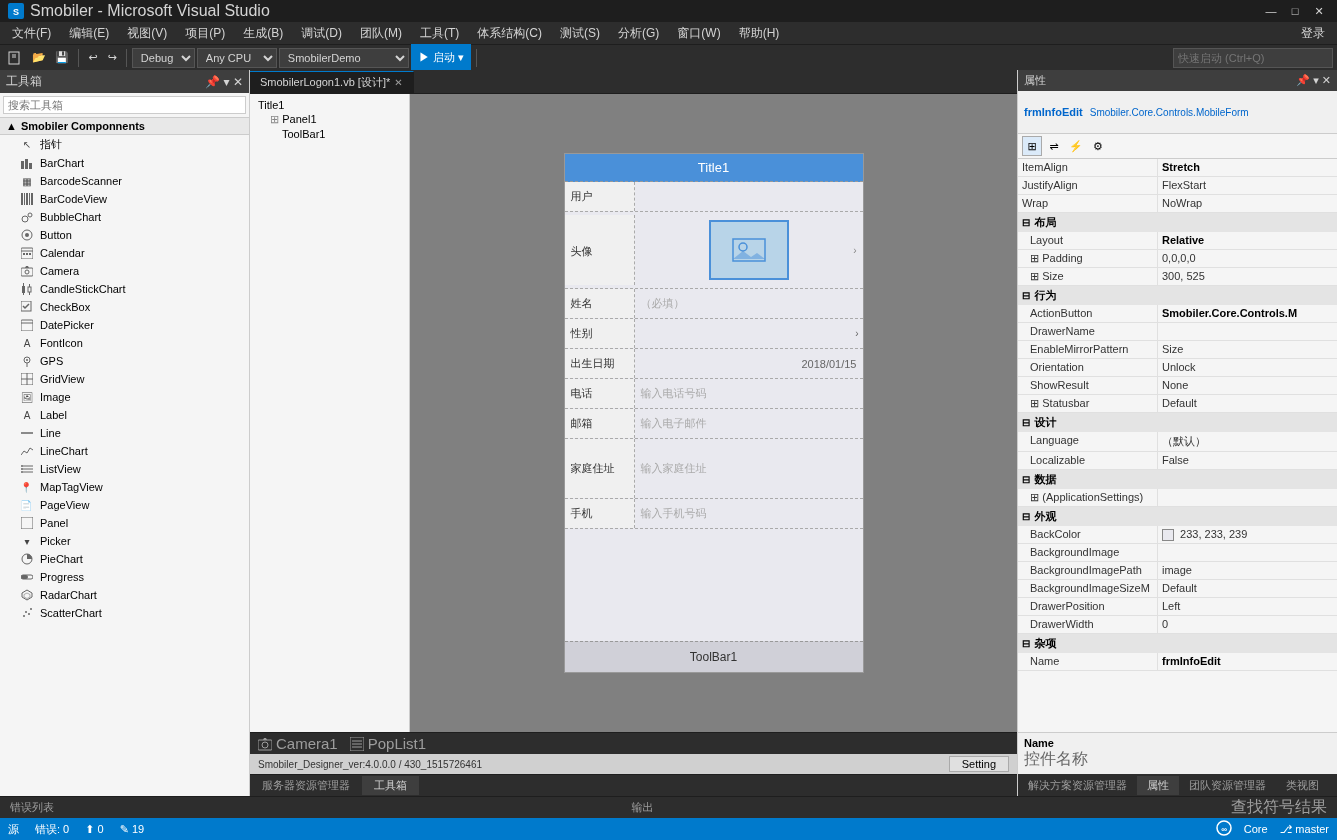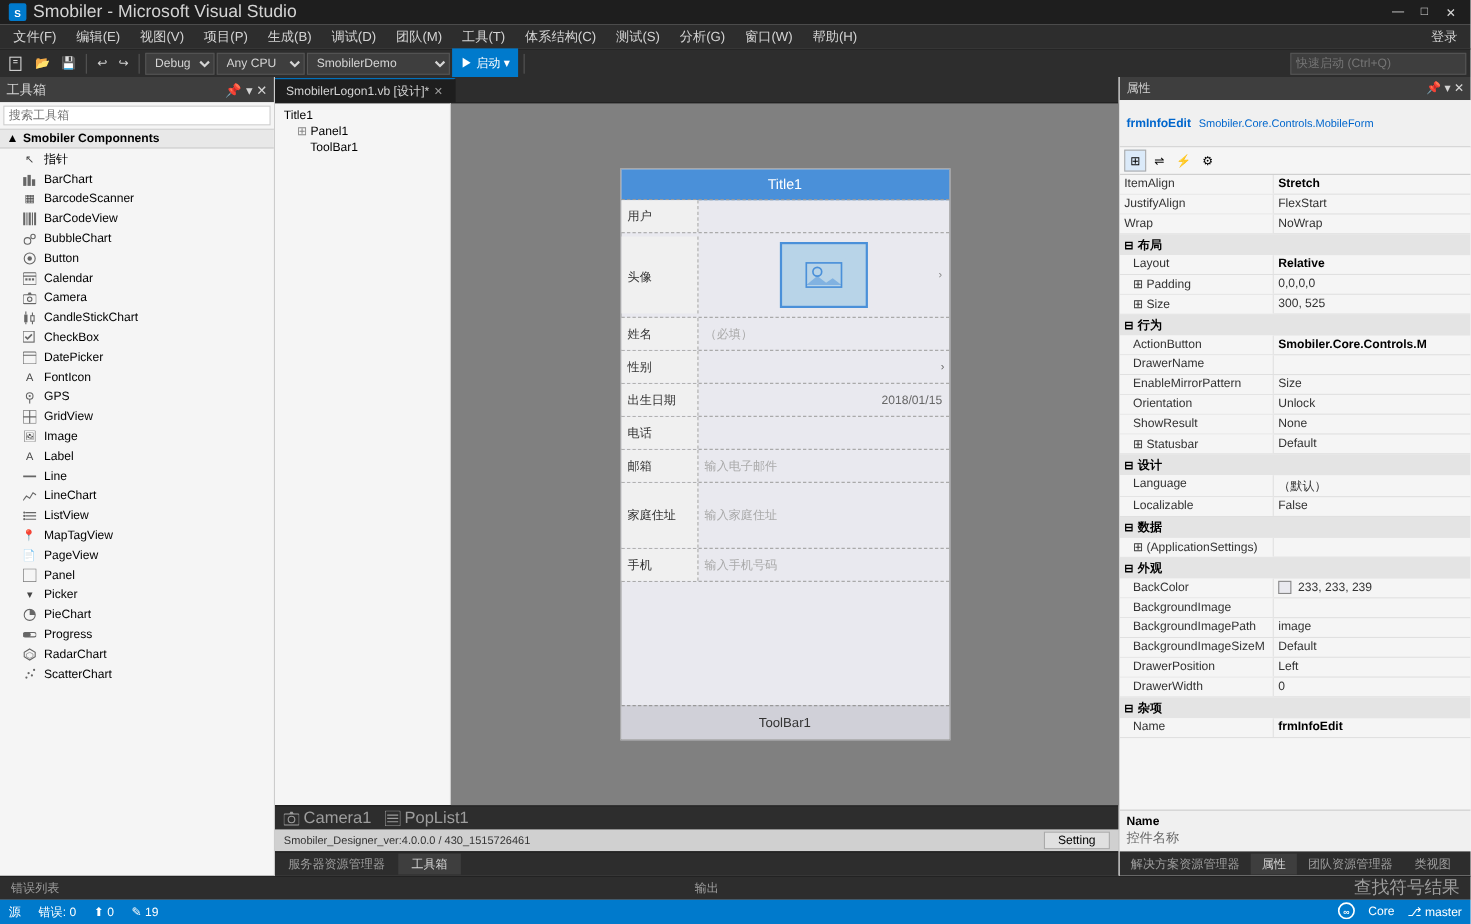--- a/index.html
+++ b/index.html
@@ -85,21 +85,21 @@
     .prop-row { display: flex; border-bottom: 1px solid #e0e0e0; min-height: 18px; }
     .prop-name { width: 140px; padding: 2px 4px; background: #f5f5f5; color: #333; border-right: 1px solid #e0e0e0; flex-shrink: 0; }
     .prop-value { flex: 1; padding: 2px 4px; color: #333; }
     .prop-value.bold { font-weight: bold; color: #000; }
     .prop-category { background: #e4e4e4; padding: 2px 4px; font-size: 11px; font-weight: bold; display: flex; align-items: center; gap: 4px; cursor: pointer; }
     .prop-expand { font-size: 10px; }
     .prop-indent { padding-left: 12px; }
     .color-swatch { display: inline-block; width: 12px; height: 12px; border: 1px solid #888; vertical-align: middle; margin-right: 3px; }
     #props-name-section { padding: 4px 6px; border-top: 1px solid #ccc; background: #f0f0f0; }
     #props-name-label { font-weight: bold; font-size: 11px; }
-    #props-name-desc { font-size: 12px; color: #666; }
+    #props-name-desc { font-size: 16px; color: #666; }
     #props-bottom-tabs { background: #2d2d2d; height: 22px; display: flex; align-items: center; }
     .props-bottom-tab { padding: 2px 10px; font-size: 11px; color: #9d9d9d; cursor: pointer; }
     .props-bottom-tab.active { color: #d4d4d4; background: #3e3e3e; }
 
     
     #bottom-panel { height: 22px; background: #2d2d2d; border-top: 1px solid #1e1e1e; display: flex; align-items: center; justify-content: space-between; }
 
     
     ::-webkit-scrollbar { width: 8px; height: 8px; }
     ::-webkit-scrollbar-track { background: #f0f0f0; }
@@ -491,20 +491,23 @@
               </div>
               <div class="form-field-value" style="justify-content:flex-end">
                 <span>2018/01/15</span>
               </div>
             </div>
 
             <div class="form-field-row">
               <div class="form-field-label">
                 <span>电话</span>
               </div>
+              <div class="form-field-value placeholder">
+                <span>输入电话号码</span>
+              </div>
             </div>
 
             <div class="form-field-row">
               <div class="form-field-label">
                 <span>邮箱</span>
               </div>
               <div class="form-field-value placeholder">
                 <span>输入电子邮件</span>
               </div>
             </div>

